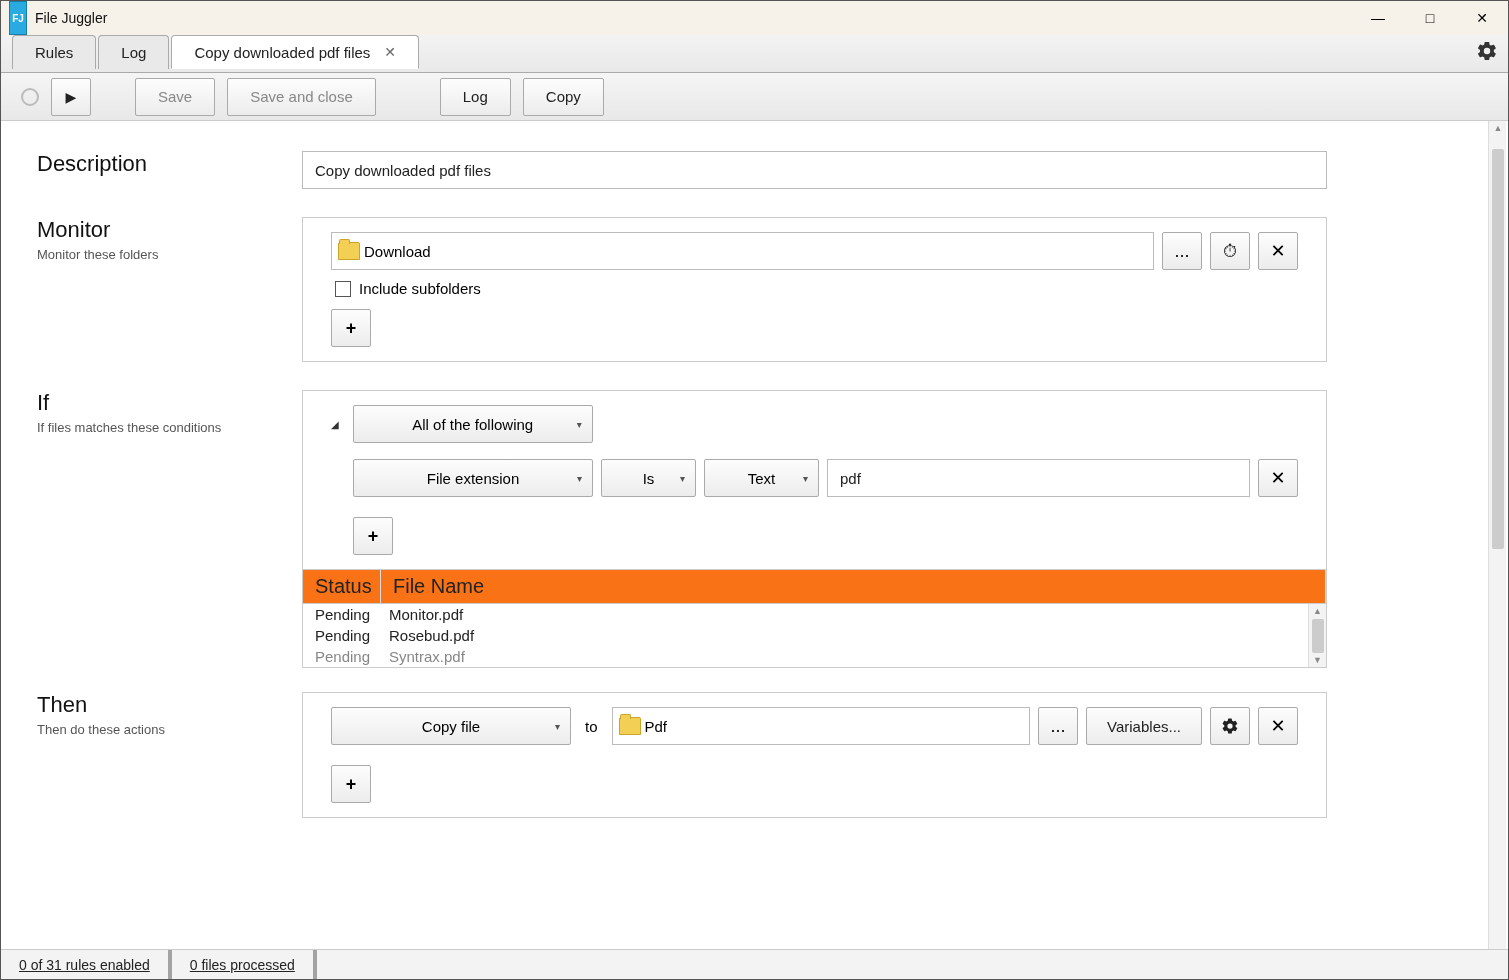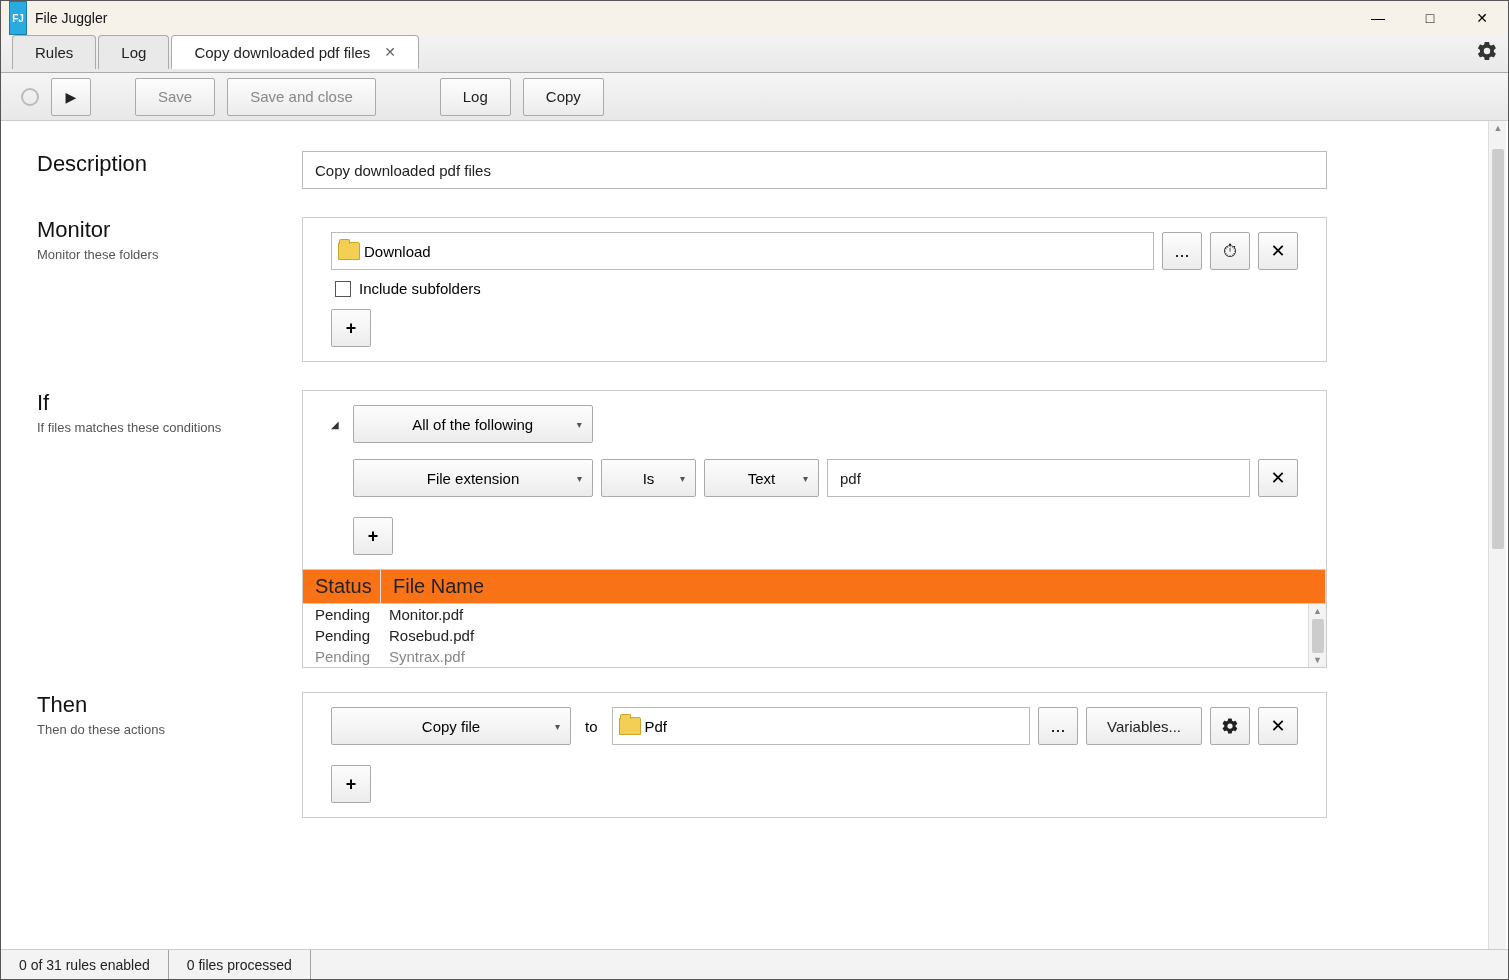--- a/index.html
+++ b/index.html
@@ -63,21 +63,21 @@
 .tr { display: flex; font-size: 15px; color: #222; padding: 2px 0; }
 .td.status { width: 78px; padding-left: 12px; }
 .td.fname { flex: 1; padding-left: 8px; }
 .table-scroll { position: absolute; right: 0; top: 0; width: 18px; height: 100%; background: #f3f3f3; border-left: 1px solid #ddd; display: flex; flex-direction: column; justify-content: space-between; }
 .table-scroll .thumb2 { width: 12px; height: 34px; background: #ccc; margin: 0 auto; border-radius: 2px; }
 .table-scroll .arr { height: 14px; display: flex; align-items: center; justify-content: center; font-size: 9px; color: #888; }
 
 .to-label { font-size: 15px; padding: 0 6px; }
 
 .statusbar { height: 30px; border-top: 1px solid #ccc; background: #f3f3f3; display: flex; align-items: center; font-size: 14px; color: #222; }
-.statusbar .cell { padding: 0 18px; border-right: 1px solid #a3a3a3; height: 100%; display: flex; align-items: center; }
+.statusbar .cell { padding: 0 18px; border-right: 4px solid #a3a3a3; height: 100%; display: flex; align-items: center; text-decoration: underline; }
 
 svg.gear-svg { width: 22px; height: 22px; }
 svg.gear-sm { width: 18px; height: 18px; }
 </style>
 </head>
 <body>
 
 <div class="window">
 
   <div class="titlebar">

